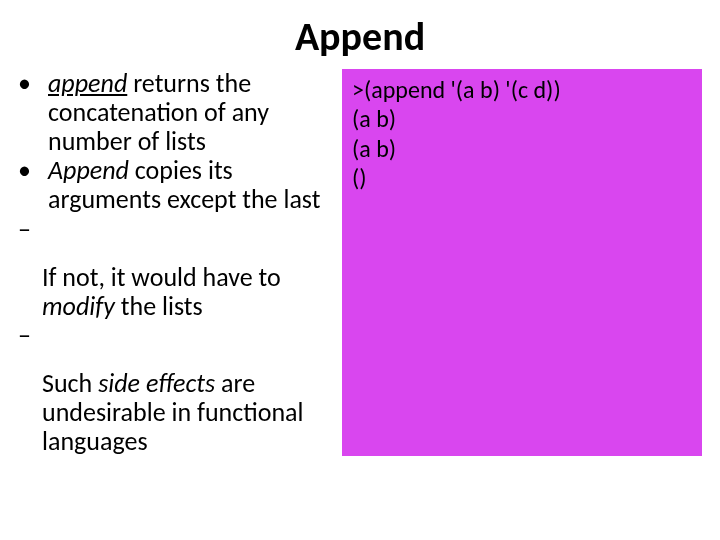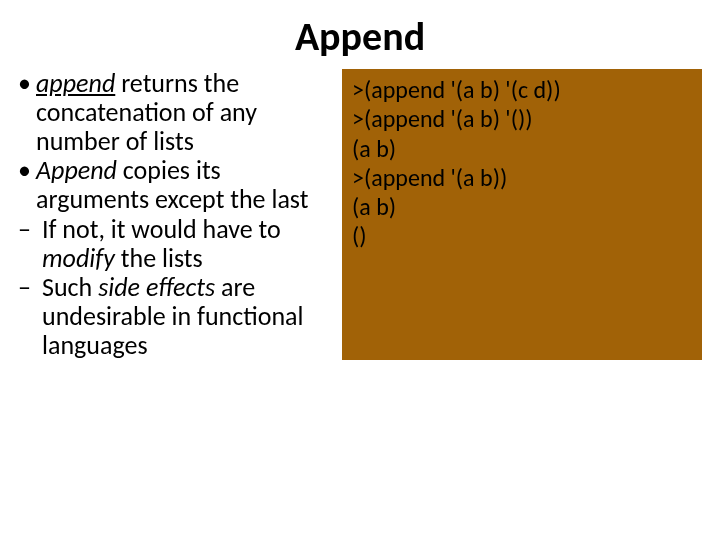--- a/index.html
+++ b/index.html
@@ -23,43 +23,45 @@
   }
   .left {
     flex: 0 0 312px;
     font-size: 26px;
     line-height: 1.12;
   }
   .right {
     flex: 1;
     font-size: 24px;
     line-height: 1.22;
-    background: #a16207;
+    background: #d946ef;
     padding: 6px 8px 6px 10px;
     font-family: Calibri, Arial, sans-serif;
   }
   .bullet1 {
     display: flex;
     flex-direction: row;
   }
   .bullet1 .mark {
     flex: 0 0 18px;
   }
   .bullet1 .txt {
     flex: 1;
+    margin-left: 12px;
   }
   .bullet2 {
     display: flex;
     flex-direction: row;
   }
   .bullet2 .mark {
     flex: 0 0 24px;
   }
   .bullet2 .txt {
     flex: 1;
+    margin-top: 48px;
   }
   .ul-it { font-style: italic; text-decoration: underline; }
   .it { font-style: italic; }
   .codeblock div { white-space: pre-wrap; word-break: break-word; }
 </style>
 </head>
 <body>
 
 <div class="slide">
   <div class="title">Append</div>
@@ -92,21 +94,19 @@
         <div class="mark">–</div>
         <div class="txt">
           <span>Such </span><span class="it">side effects</span><span> are undesirable in functional languages</span>
         </div>
       </div>
 
     </div>
 
     <div class="right codeblock">
       <div>&gt;(append '(a b) '(c d))</div>
-      <div>&gt;(append '(a b) '())</div>
       <div>(a b)</div>
-      <div>&gt;(append '(a b))</div>
       <div>(a b)</div>
       <div>()</div>
     </div>
 
   </div>
 </div>
 
 </body></html>

